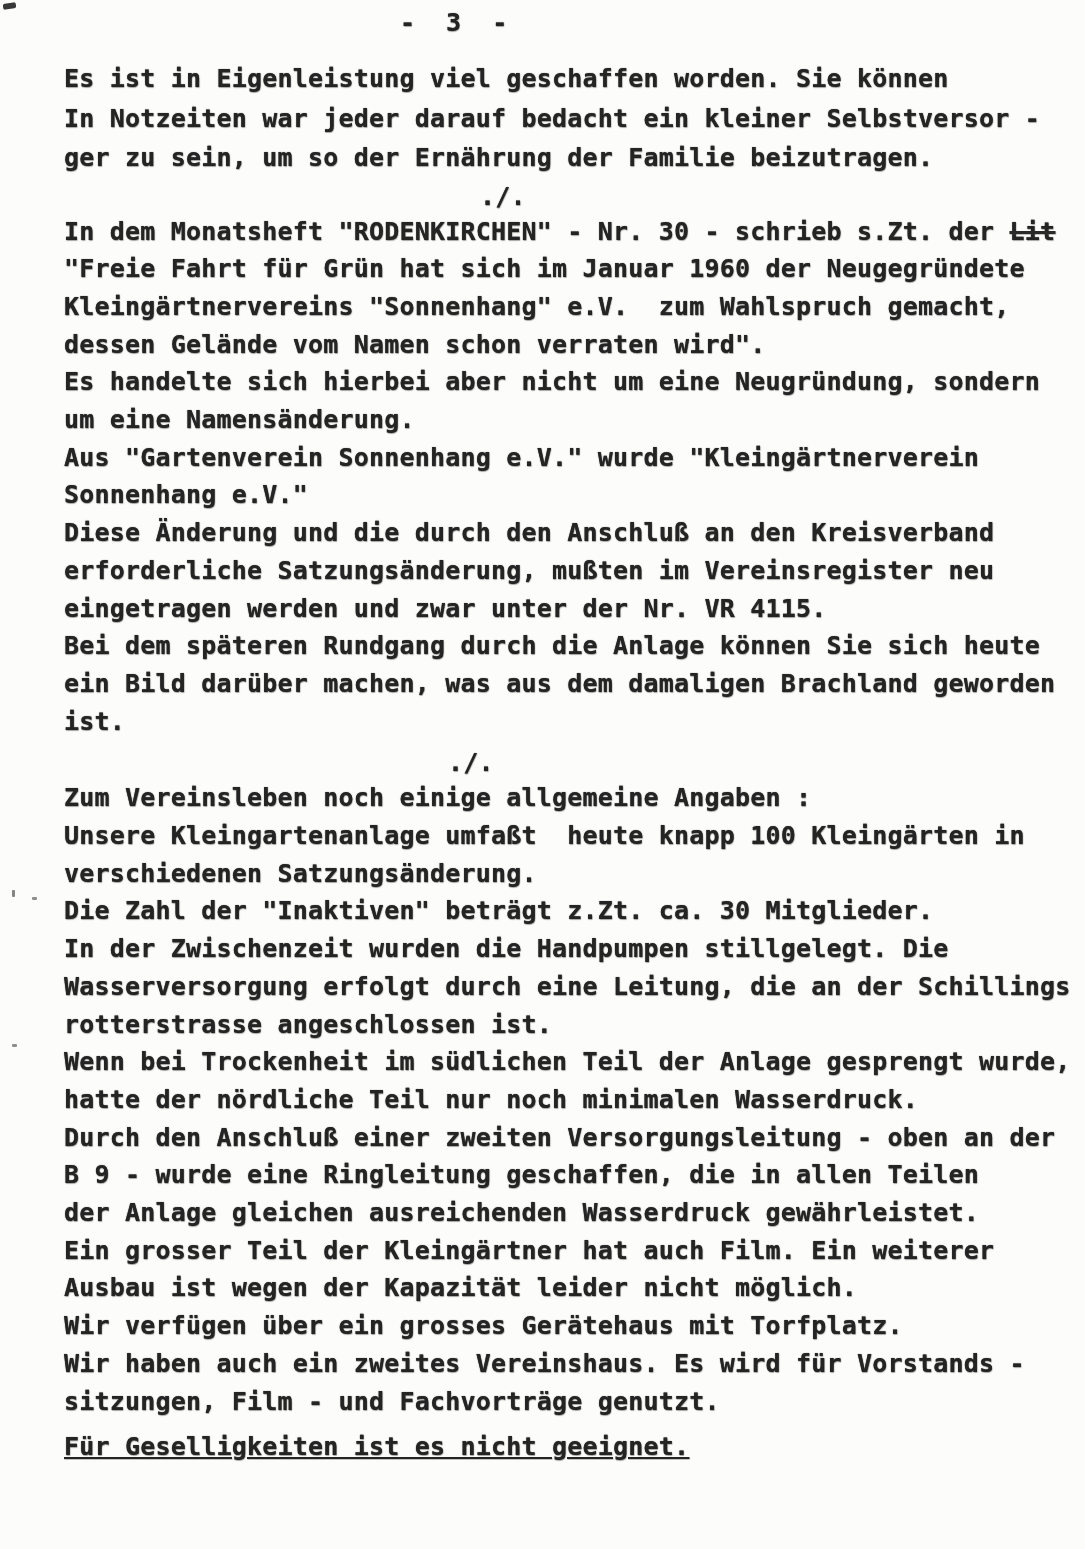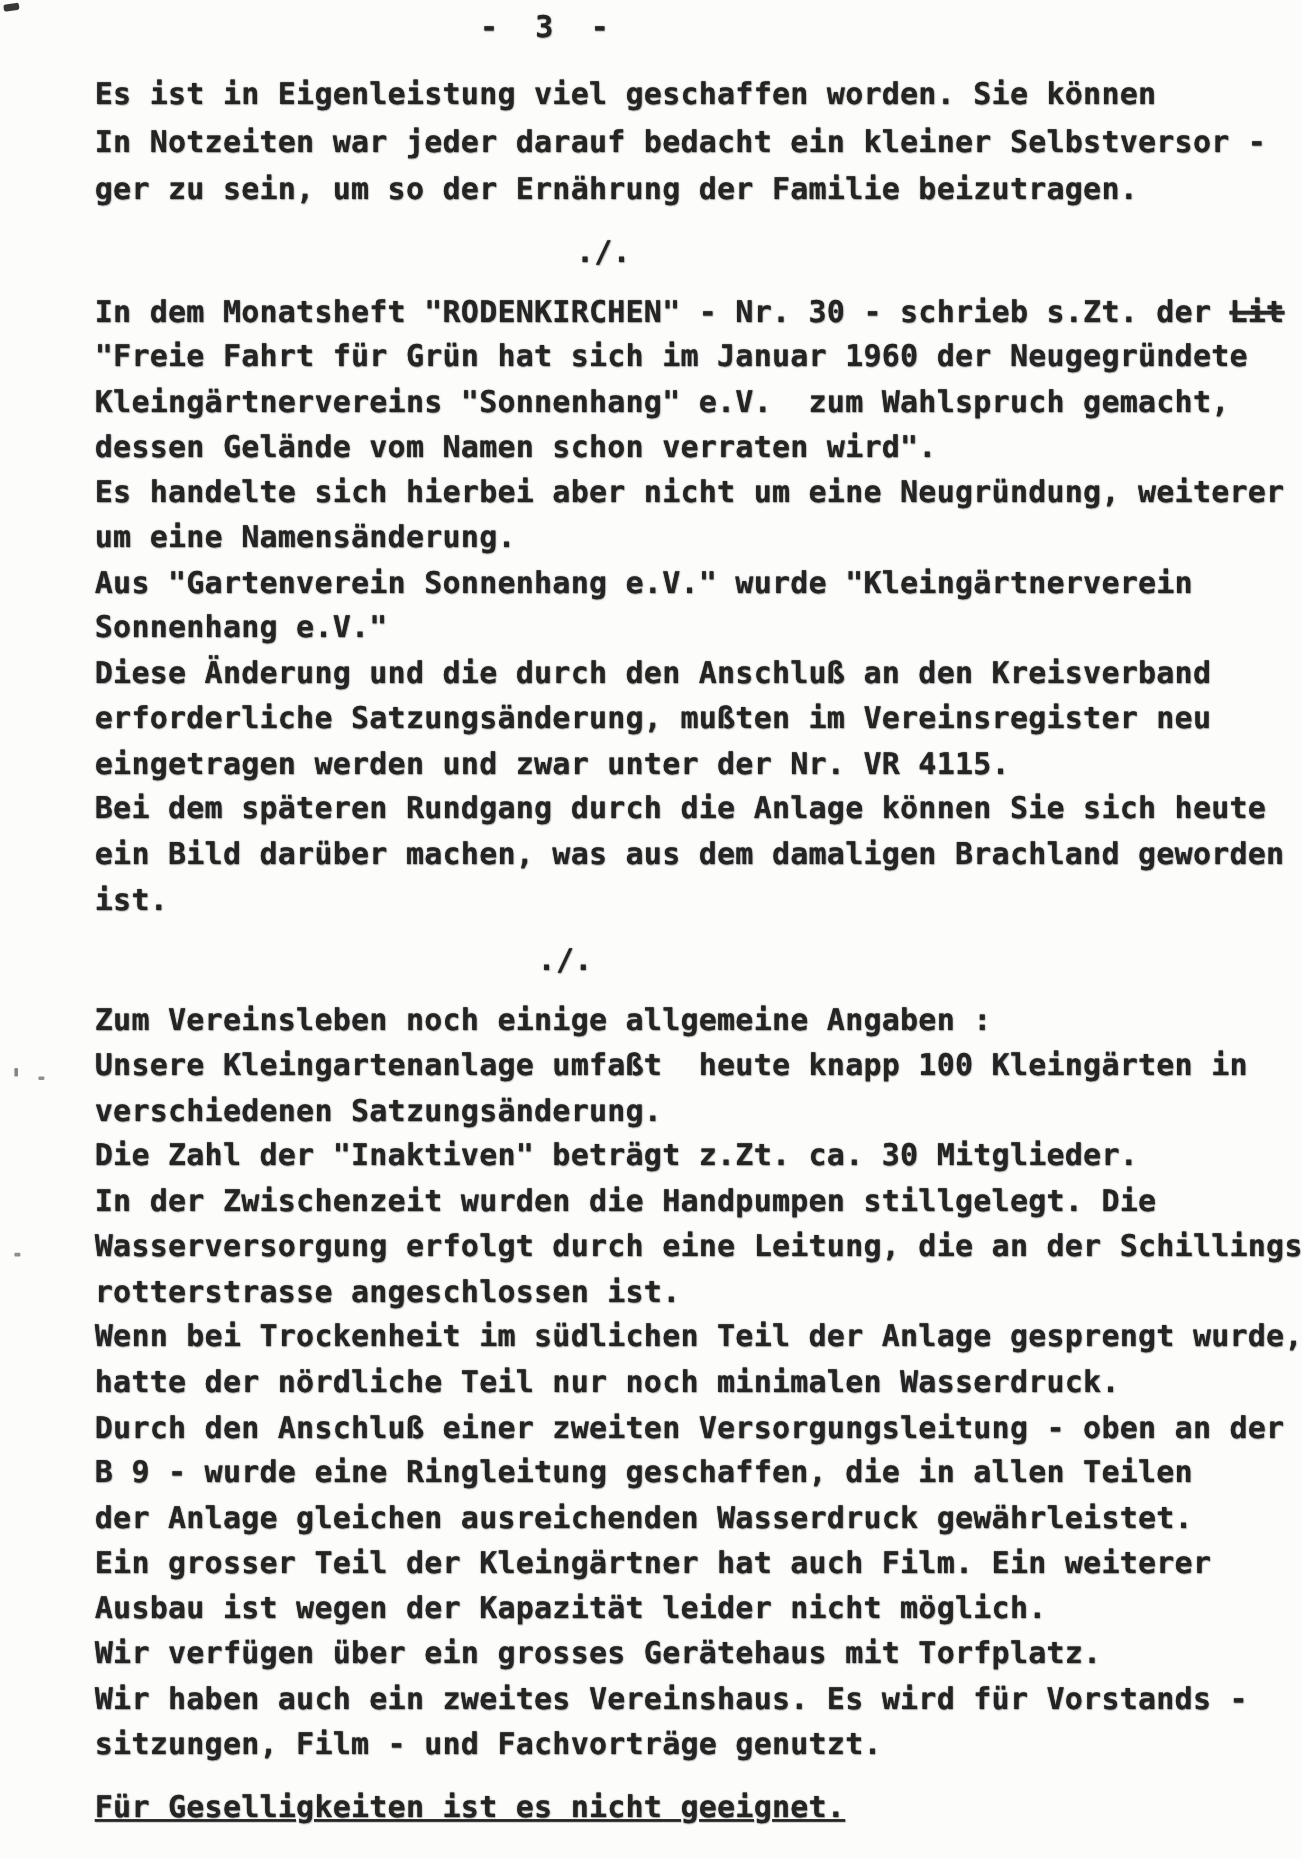--- a/index.html
+++ b/index.html
@@ -20,21 +20,21 @@
     font-weight:700;
     letter-spacing:0.2px;
     text-shadow: 0 0 1px rgba(25,25,25,0.75), 0.5px 0.8px 1px rgba(70,70,70,0.40);
   }
   .page-number {
     line-height:30px;
     margin-left:336px;
     letter-spacing:8px;
     white-space:pre;
   }
-  .para { margin:15px; }
+  .para { margin:0; }
   .line { white-space:pre; }
   .para-1 { margin-top:21px; line-height:39.5px; }
   .para-2 { line-height:37.7px; }
   .para-3 { line-height:37.7px; }
   .para-4 { margin-top:8px; line-height:37.7px;text-decoration:underline; }
   .divider { line-height:33px; white-space:pre; }
   .divider-1 { margin-top:2px; margin-left:416px; }
   .divider-2 { margin-top:6px; margin-left:384px; }
   .strike {
     text-decoration:line-through;
@@ -62,21 +62,21 @@
         <div class="line">Es ist in Eigenleistung viel geschaffen worden. Sie können</div>
         <div class="line">In Notzeiten war jeder darauf bedacht ein kleiner Selbstversor -</div>
         <div class="line">ger zu sein, um so der Ernährung der Familie beizutragen.</div>
       </div>
       <div class="divider divider-1">./.</div>
       <div class="para para-2">
         <div class="line">In dem Monatsheft "RODENKIRCHEN" - Nr. 30 - schrieb s.Zt. der <span class="strike">Lit</span></div>
         <div class="line">"Freie Fahrt für Grün hat sich im Januar 1960 der Neugegründete</div>
         <div class="line">Kleingärtnervereins "Sonnenhang" e.V.  zum Wahlspruch gemacht,</div>
         <div class="line">dessen Gelände vom Namen schon verraten wird".</div>
-        <div class="line">Es handelte sich hierbei aber nicht um eine Neugründung, weiterer</div>
+        <div class="line">Es handelte sich hierbei aber nicht um eine Neugründung, sondern</div>
         <div class="line">um eine Namensänderung.</div>
         <div class="line">Aus "Gartenverein Sonnenhang e.V." wurde "Kleingärtnerverein</div>
         <div class="line">Sonnenhang e.V."</div>
         <div class="line">Diese Änderung und die durch den Anschluß an den Kreisverband</div>
         <div class="line">erforderliche Satzungsänderung, mußten im Vereinsregister neu</div>
         <div class="line">eingetragen werden und zwar unter der Nr. VR 4115.</div>
         <div class="line">Bei dem späteren Rundgang durch die Anlage können Sie sich heute</div>
         <div class="line">ein Bild darüber machen, was aus dem damaligen Brachland geworden</div>
         <div class="line">ist.</div>
       </div>

